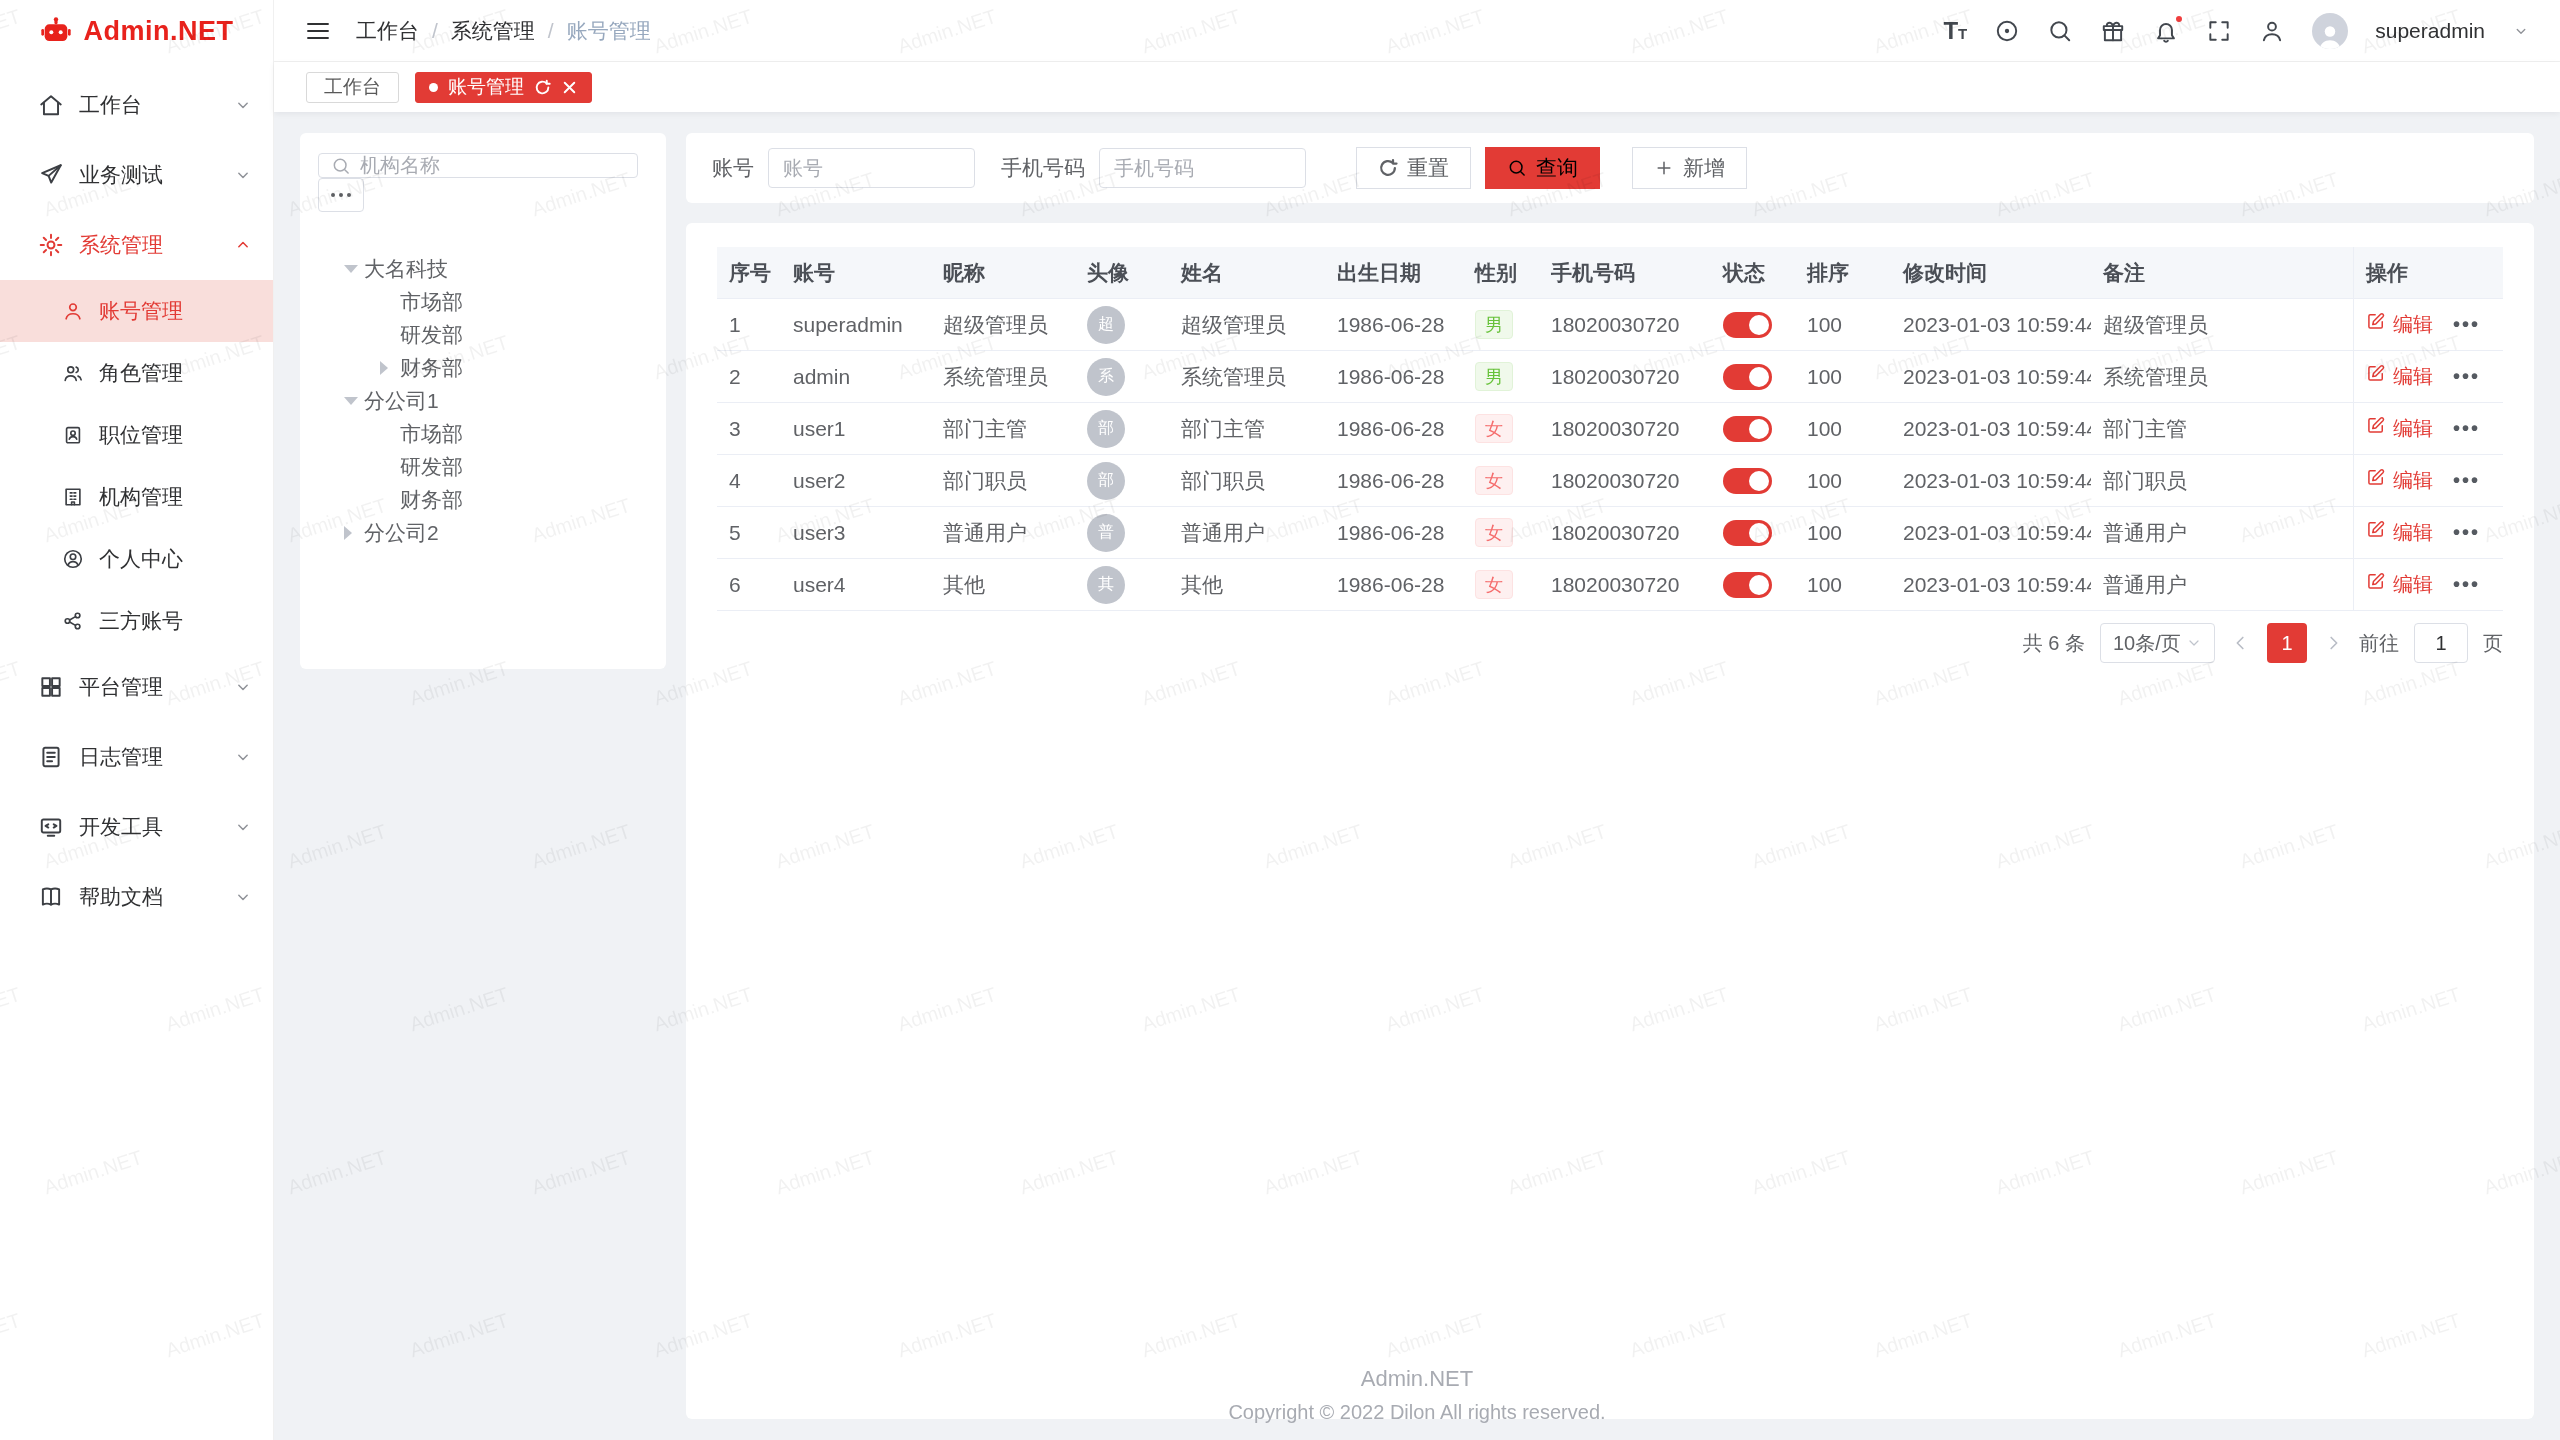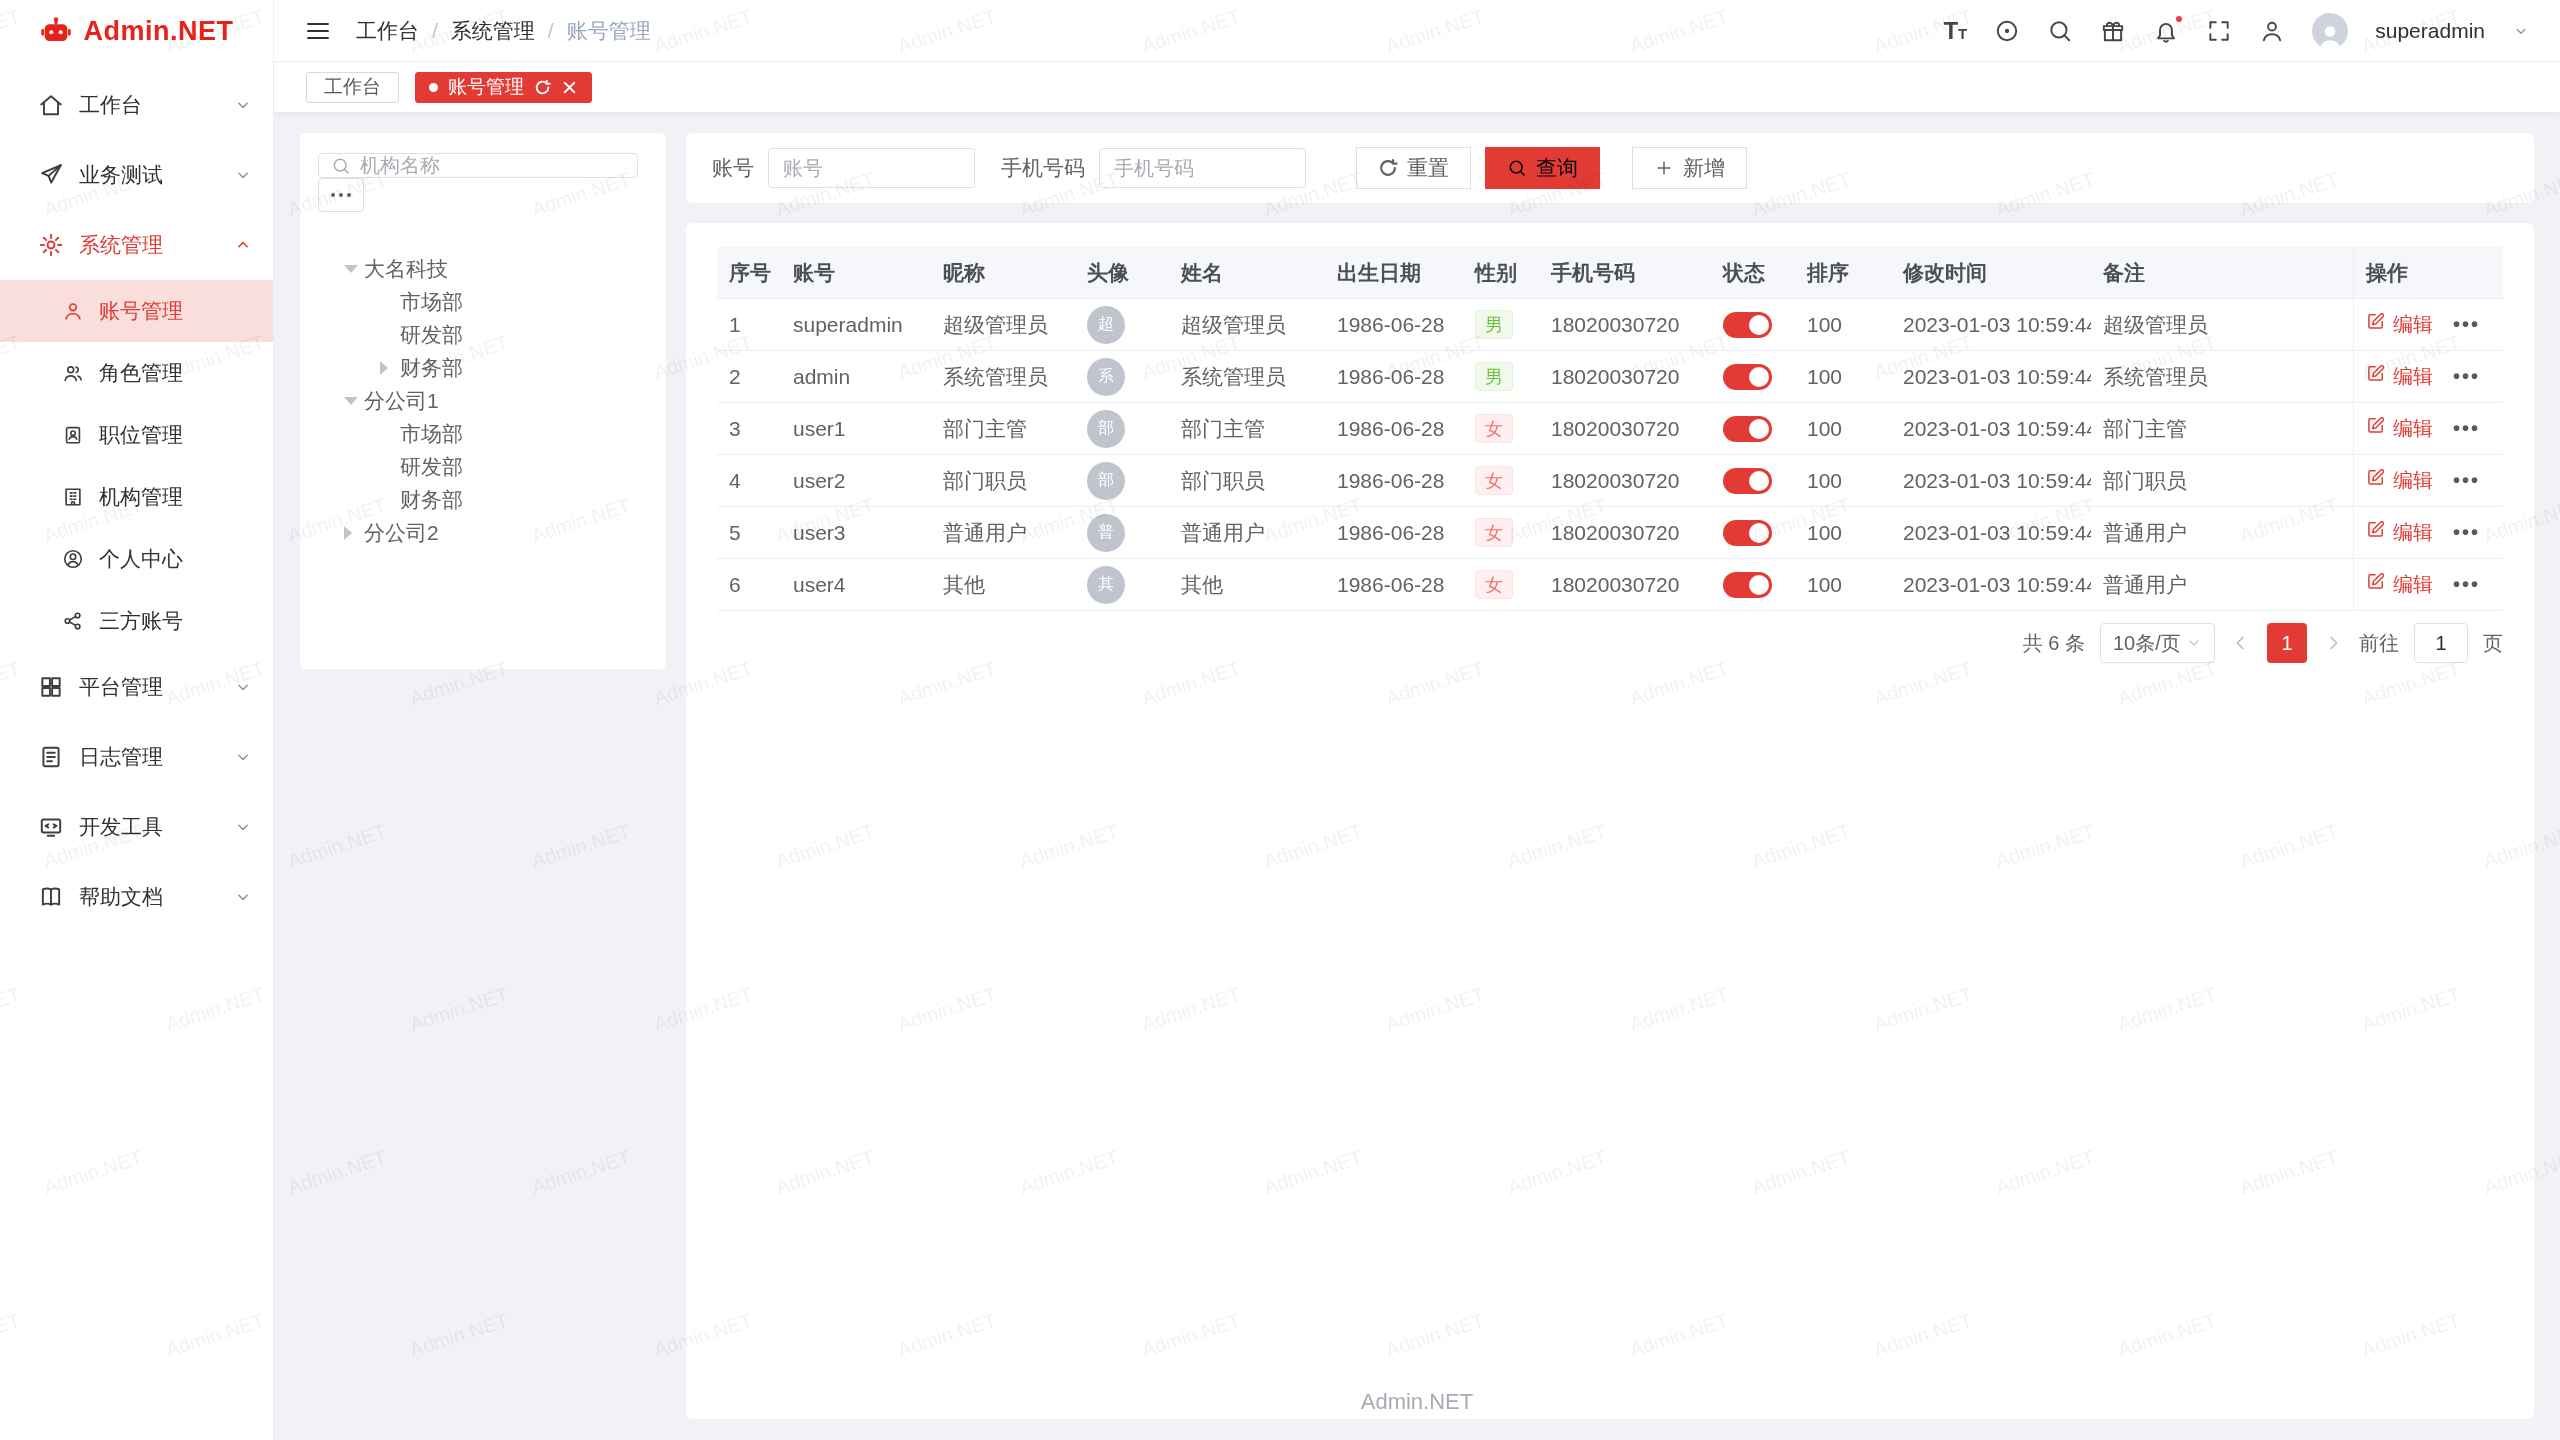--- a/index.html
+++ b/index.html
@@ -793,20 +793,21 @@
               </span>
             <span>前往</span>
             <input class="goto-input" value="1" style="">
             <span>页</span>
           </div>
         </section>
       </div>
 
       <div class="footer">
         <div class="footer-title">Admin.NET</div>
+        <div class="footer-copy">Copyright © 2022 Dilon All rights reserved.</div>
       </div>
 
     </div>
   </div>
 </div>
 
 <div id="watermark">
     <span style="left: -80px; top: 20px;">Admin.NET</span>
     <span style="left: 164px; top: 20px;">Admin.NET</span>
     <span style="left: 408px; top: 20px;">Admin.NET</span>

